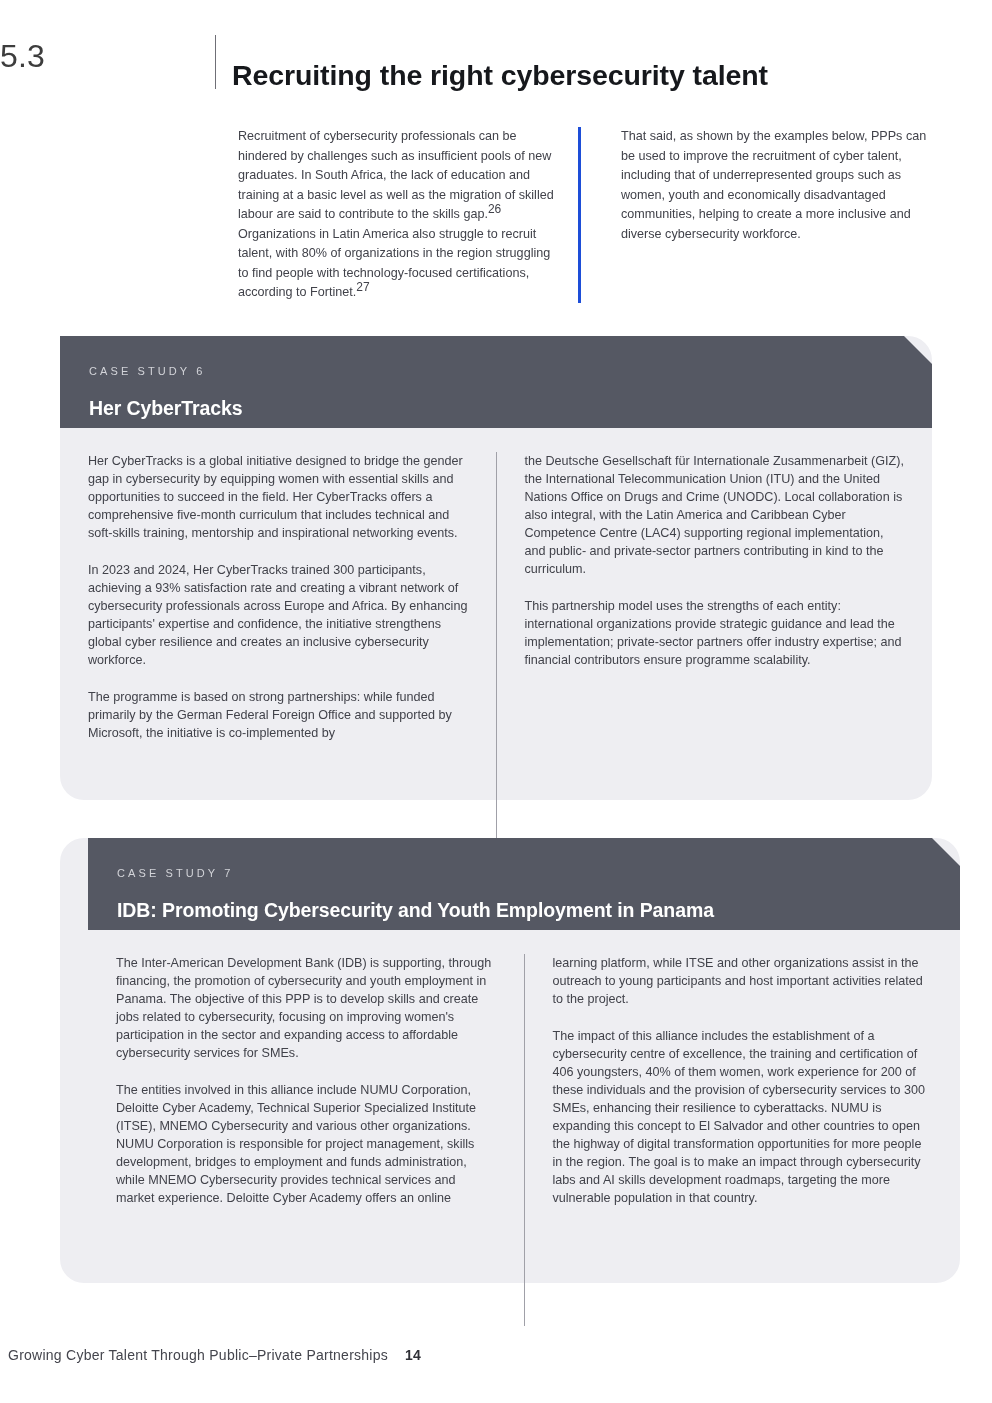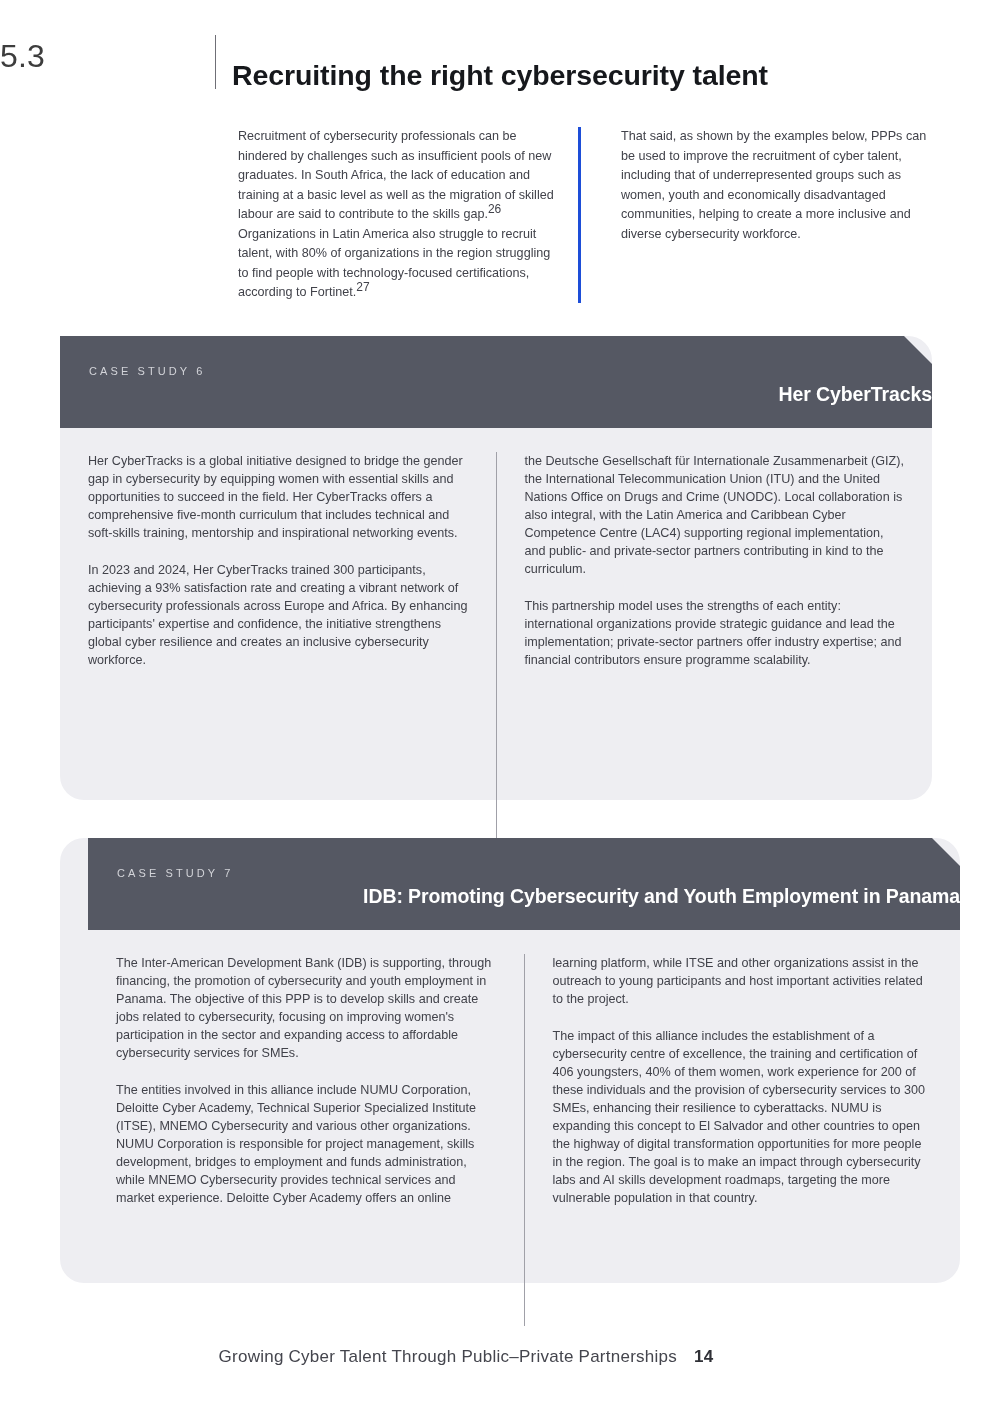--- a/index.html
+++ b/index.html
@@ -103,23 +103,22 @@
     font-size: 11px;
     letter-spacing: 3.1px;
     color: #d3d4d9;
     line-height: 14px;
   }
   .case-title {
     font-size: 19.5px;
     font-weight: bold;
     color: #ffffff;
     line-height: 28px;
-    margin-top: 2px;
+    margin-top: 16px;
     letter-spacing: -0.1px;
-    text-align: right;
   }
 
   .case-body {
     display: flex;
     padding: 24px 28px 0 28px;
     box-sizing: border-box;
   }
   .case-col {
     width: 388px;
     font-size: 12.6px;
@@ -136,24 +135,25 @@
   }
   #case-panel-6 .case-col.right { min-height: 390px; }
   #case-panel-7 .case-col.right { min-height: 372px; }
 
   
   .footer {
     position: absolute;
     left: 0;
     top: 1347px;
     width: 932px;
-    text-align: center;
-    font-size: 17px;
+    text-align: left;
+    font-size: 14px;
     color: #44454d;
     letter-spacing: 0.25px;
+    padding-left: 8px;
   }
   .footer .page-num {
     margin-left: 17px;
     font-weight: bold;
     color: #2f3036;
   }
 </style>
 </head>
 <body>
 
@@ -174,20 +174,21 @@
 
 <section class="case-panel" id="case-panel-6">
   <header class="case-banner">
     <div class="case-eyebrow">CASE STUDY 6</div>
     <div class="case-title">Her CyberTracks</div>
   </header>
   <div class="case-body">
     <div class="case-col left">
       <p>Her CyberTracks is a global initiative designed to bridge the gender gap in cybersecurity by equipping women with essential skills and opportunities to succeed in the field. Her CyberTracks offers a comprehensive five-month curriculum that includes technical and soft-skills training, mentorship and inspirational networking events.</p>
       <p>In 2023 and 2024, Her CyberTracks trained 300 participants, achieving a 93% satisfaction rate and creating a vibrant network of cybersecurity professionals across Europe and Africa. By enhancing participants' expertise and confidence, the initiative strengthens global cyber resilience and creates an inclusive cybersecurity workforce.</p>
+      <p>The programme is based on strong partnerships: while funded primarily by the German Federal Foreign Office and supported by Microsoft, the initiative is co-implemented by</p>
     </div>
     <div class="case-col right">
       <p>the Deutsche Gesellschaft für Internationale Zusammenarbeit (GIZ), the International Telecommunication Union (ITU) and the United Nations Office on Drugs and Crime (UNODC). Local collaboration is also integral, with the Latin America and Caribbean Cyber Competence Centre (LAC4) supporting regional implementation, and public- and private-sector partners contributing in kind to the curriculum.</p>
       <p>This partnership model uses the strengths of each entity: international organizations provide strategic guidance and lead the implementation; private-sector partners offer industry expertise; and financial contributors ensure programme scalability.</p>
     </div>
   </div>
 </section>
 
 <section class="case-panel" id="case-panel-7">
   <header class="case-banner">

